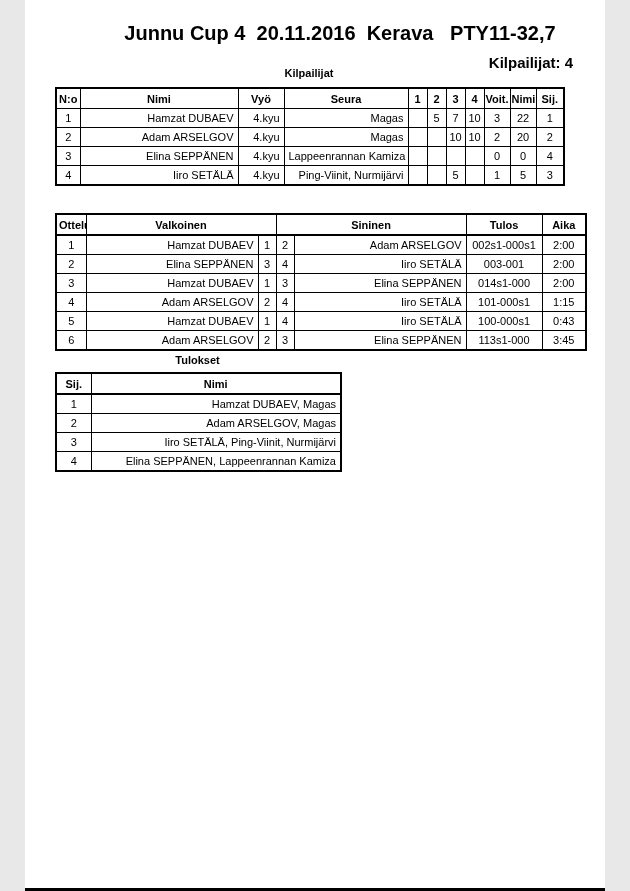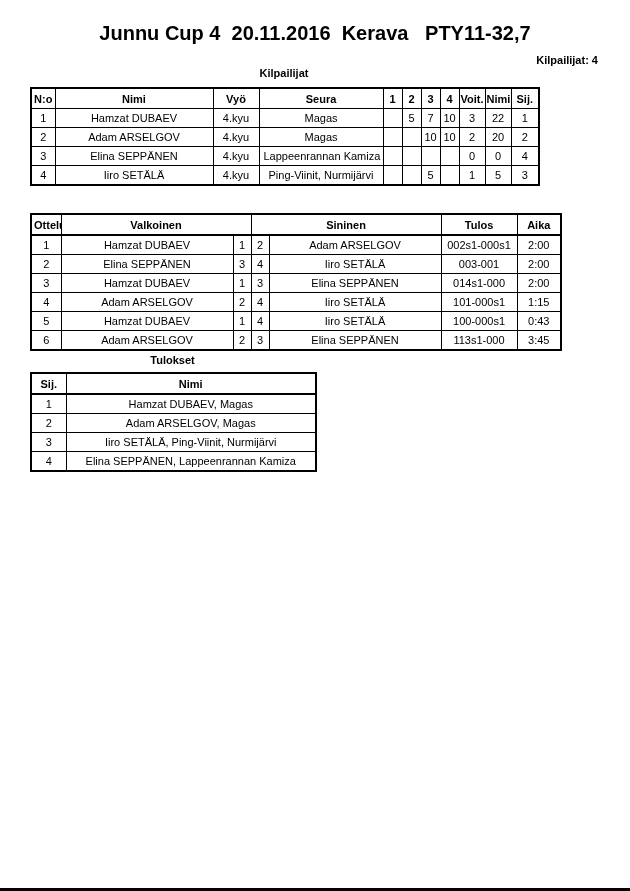--- a/index.html
+++ b/index.html
@@ -1,37 +1,37 @@
 <!DOCTYPE html>
 <html><head>
 <meta charset="utf-8">
 <style>
   html, body { margin: 0; padding: 0; background: #e8e8e8; }
   .page {
     position: relative;
-    width: 630px;
+    width: 580px;
     height: 891px;
     background: #ffffff;
     font-family: "Liberation Sans", sans-serif;
     color: #000;
     overflow: hidden;
     margin: 0 auto;
   }
   .title {
     position: absolute;
     top: 22px; left: 0; width: 630px;
     text-align: center;
     font-size: 20px;
     font-weight: bold;
     white-space: pre;
   }
   .count {
     position: absolute;
     top: 54px; right: 32px;
-    font-size: 11px;
+    font-size: 15px;
     font-weight: bold;
   }
   .section-heading {
     position: absolute;
     font-size: 11px;
     font-weight: bold;
     text-align: center;
   }
   #h-kilpailijat { top: 67px; left: 30px; width: 508px; }
   #h-ottelut    { top: 192px; left: 30px; width: 530px; margin-top: 43px; }
@@ -58,21 +58,21 @@
     padding: 0 4px;
     white-space: nowrap;
     overflow: hidden;
   }
   #t-kilpailijat { top: 87px;  left: 30px; width: 508px; }
   #t-ottelut     { top: 213px; left: 30px; width: 530px; }
   #t-tulokset    { top: 372px; left: 30px; width: 285px; }
   #t-ottelut th, #t-tulokset th { border-bottom: 2px solid #000; }
 
   .c { text-align: center; padding: 0 1px; }
-  .l { text-align: center; }
+  .l { text-align: right; }
   .r { text-align: center; }
 
   .bottom-line {
     position: absolute;
     left: 0; bottom: 0;
     width: 630px; height: 3px;
     background: #000;
   }
 </style>
 </head>

